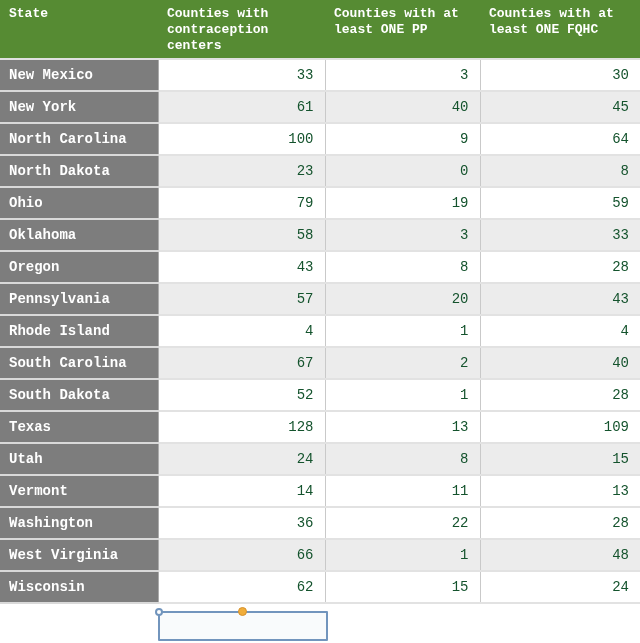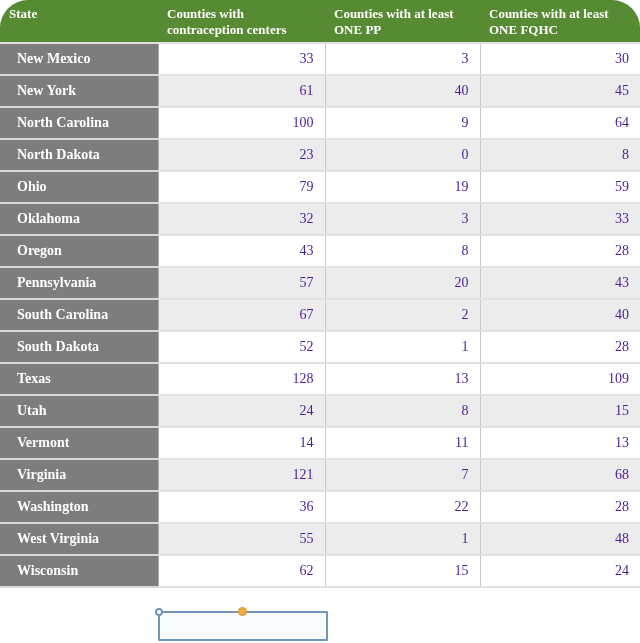--- a/index.html
+++ b/index.html
@@ -9,23 +9,22 @@
     --sel:#7295bd;
     --fill:#f0ad3a;
     --fill-ring:#d6912c;
   }
   *{box-sizing:border-box;}
   html,body{margin:0;padding:0;background:#fff;}
   .sheet{
     position:relative;
     width:640px;height:643px;
     overflow:hidden;
-    font-family:Liberation Serif, serif;
+    font-family:Liberation Mono, monospace;
     background:#fff;
-    border-radius:28px;
   }
   table{border-collapse:collapse;table-layout:fixed;width:640px;}
   thead th{
     background:var(--header-bg);
     color:#fff;
     font-size:13px;
     font-weight:bold;
     text-align:left;
     vertical-align:top;
     padding:6px 10px 4px 9px;
@@ -38,28 +37,28 @@
     font-size:14px;
     line-height:28px;
     border-bottom:2px solid #e2e2e2;
     white-space:nowrap;
     overflow:hidden;
   }
   td.state{
     background:var(--state-bg);
     color:#fff;
     font-weight:bold;
-    padding-left:17px;
+    padding-left:9px;
     border-right:1px solid #ababab;
     border-bottom:2px solid #d9d9d9;
   }
   td.num{
     text-align:right;
     padding-right:11px;
-    color:#4c1d95;
+    color:#14532d;
     background:#fff;
     padding-left:12px;
   }
   td.num + td.num{border-left:1px solid #c9c9c9;}
   tr.alt td.num{background:var(--alt-bg);}
   
   .selection{
     position:absolute;
     left:158px;top:611px;
     width:170px;height:30px;
@@ -130,36 +129,42 @@
           <td class="num">8</td>
         </tr>
         <tr>
           <td class="state">Ohio</td>
           <td class="num">79</td>
           <td class="num">19</td>
           <td class="num">59</td>
         </tr>
         <tr class="alt">
           <td class="state">Oklahoma</td>
-          <td class="num">32</td>
+          <td class="num">58</td>
           <td class="num">3</td>
           <td class="num">33</td>
         </tr>
         <tr>
           <td class="state">Oregon</td>
           <td class="num">43</td>
           <td class="num">8</td>
           <td class="num">28</td>
         </tr>
         <tr class="alt">
           <td class="state">Pennsylvania</td>
           <td class="num">57</td>
           <td class="num">20</td>
           <td class="num">43</td>
         </tr>
+        <tr>
+          <td class="state">Rhode Island</td>
+          <td class="num">4</td>
+          <td class="num">1</td>
+          <td class="num">4</td>
+        </tr>
         <tr class="alt">
           <td class="state">South Carolina</td>
           <td class="num">67</td>
           <td class="num">2</td>
           <td class="num">40</td>
         </tr>
         <tr>
           <td class="state">South Dakota</td>
           <td class="num">52</td>
           <td class="num">1</td>
@@ -176,35 +181,29 @@
           <td class="num">24</td>
           <td class="num">8</td>
           <td class="num">15</td>
         </tr>
         <tr>
           <td class="state">Vermont</td>
           <td class="num">14</td>
           <td class="num">11</td>
           <td class="num">13</td>
         </tr>
-        <tr class="alt">
-          <td class="state">Virginia</td>
-          <td class="num">121</td>
-          <td class="num">7</td>
-          <td class="num">68</td>
-        </tr>
         <tr>
           <td class="state">Washington</td>
           <td class="num">36</td>
           <td class="num">22</td>
           <td class="num">28</td>
         </tr>
         <tr class="alt">
           <td class="state">West Virginia</td>
-          <td class="num">55</td>
+          <td class="num">66</td>
           <td class="num">1</td>
           <td class="num">48</td>
         </tr>
         <tr>
           <td class="state">Wisconsin</td>
           <td class="num">62</td>
           <td class="num">15</td>
           <td class="num">24</td>
         </tr>
       </tbody>

